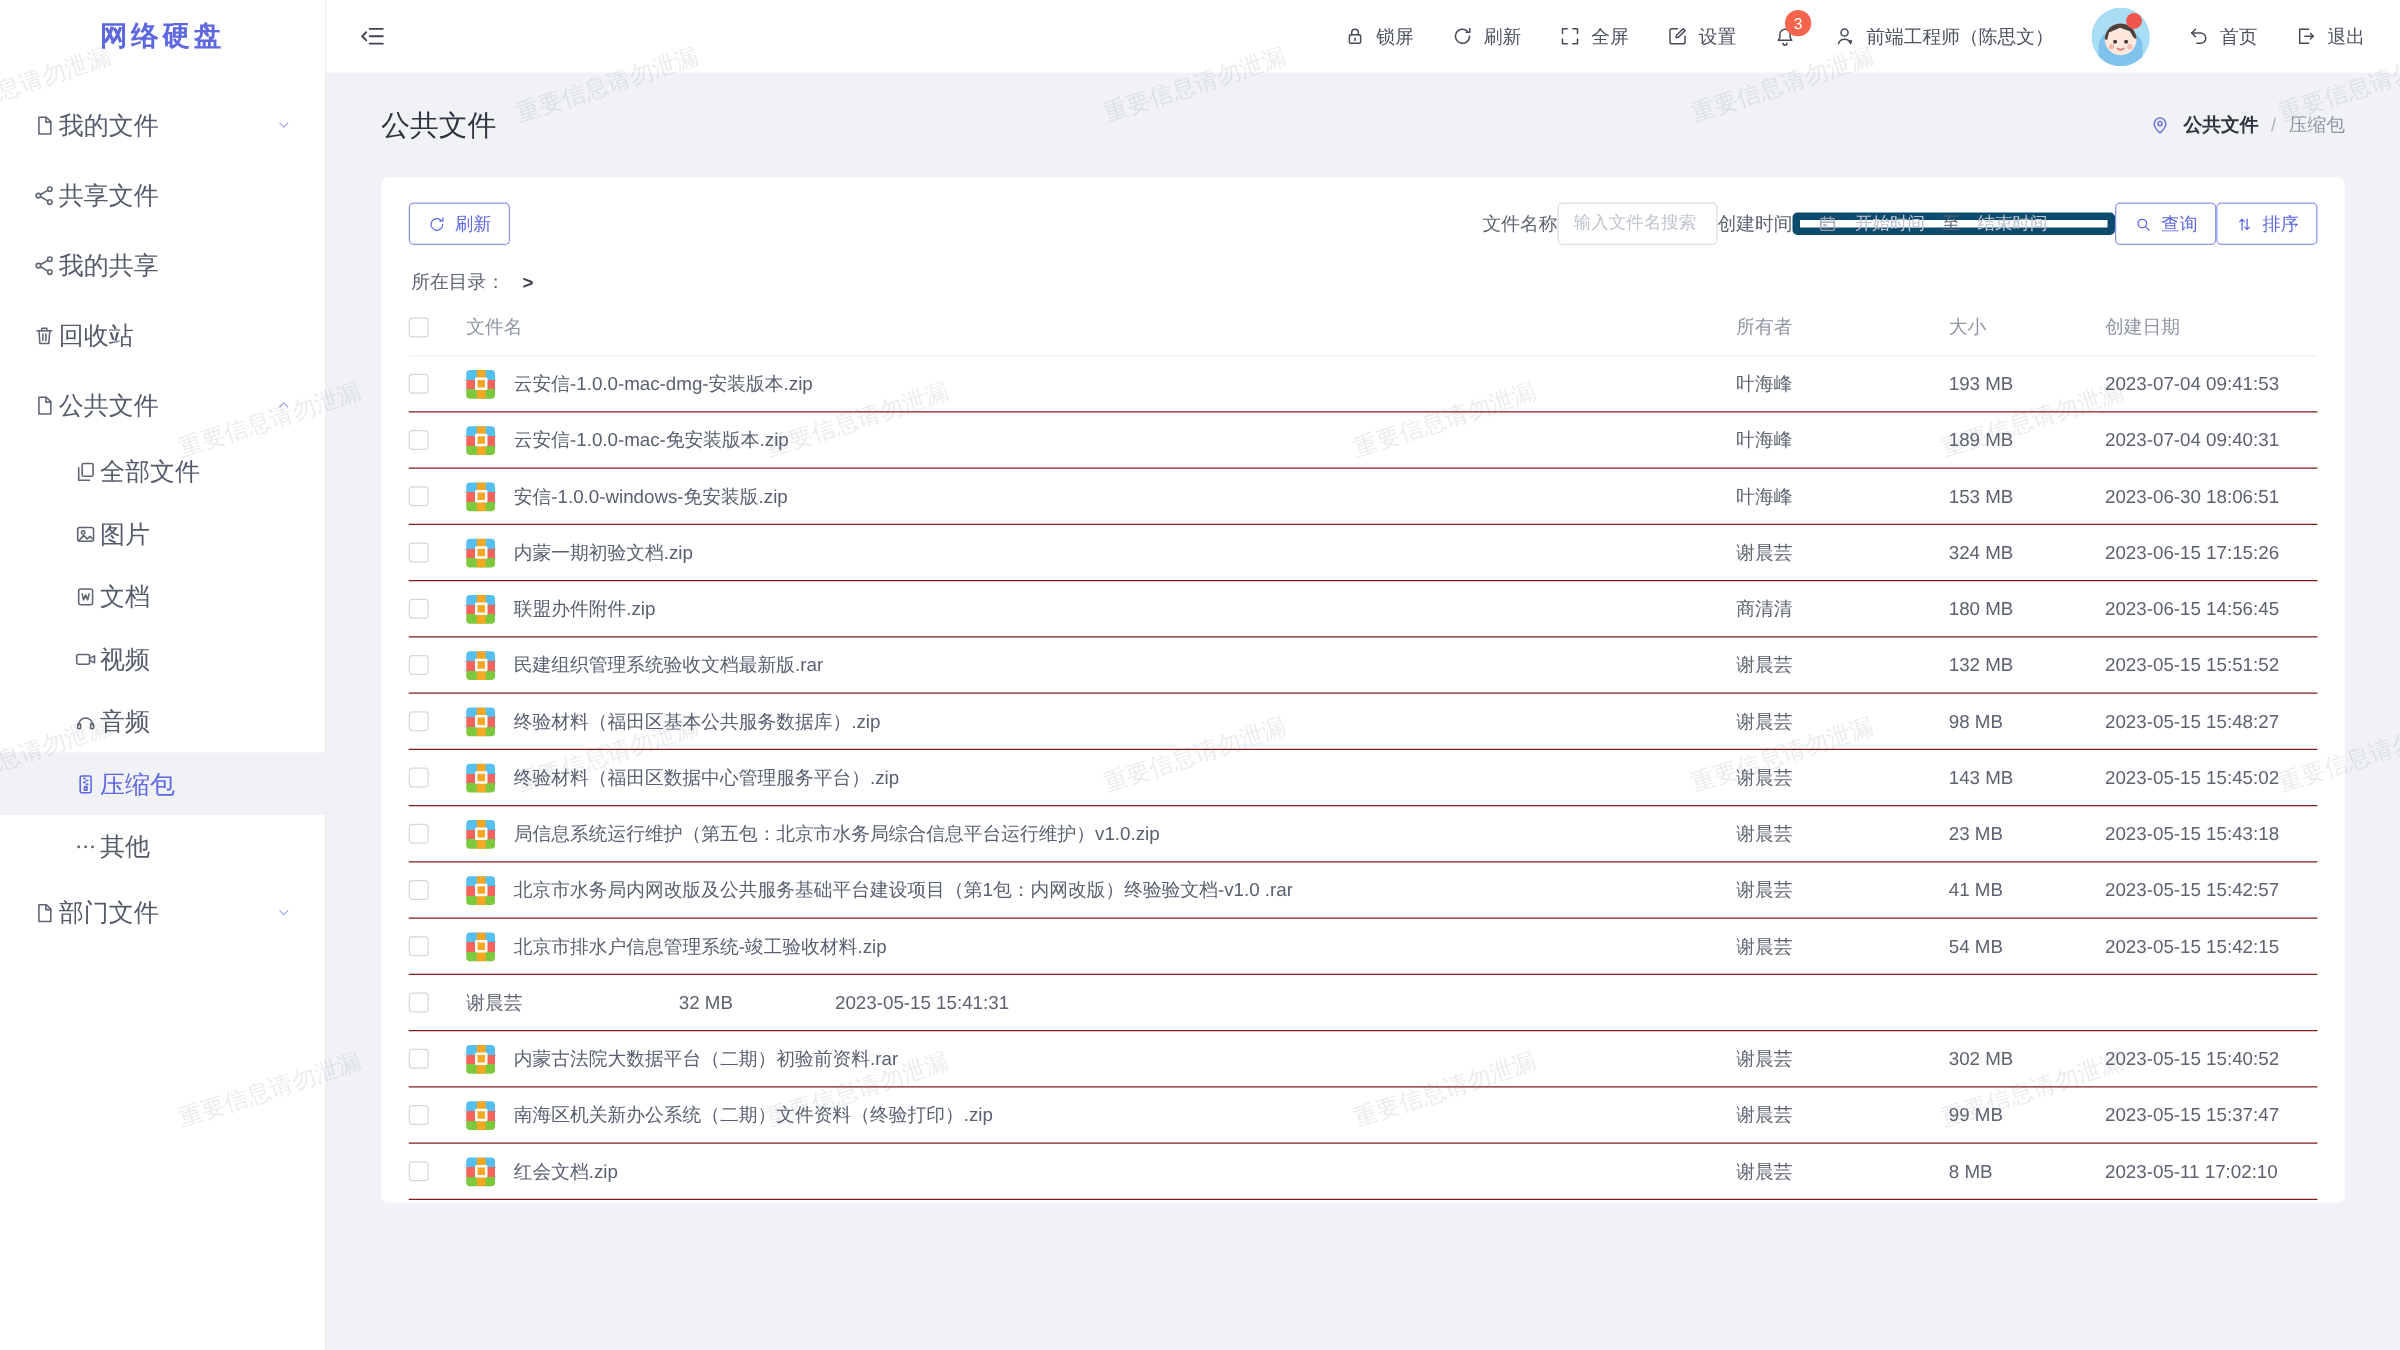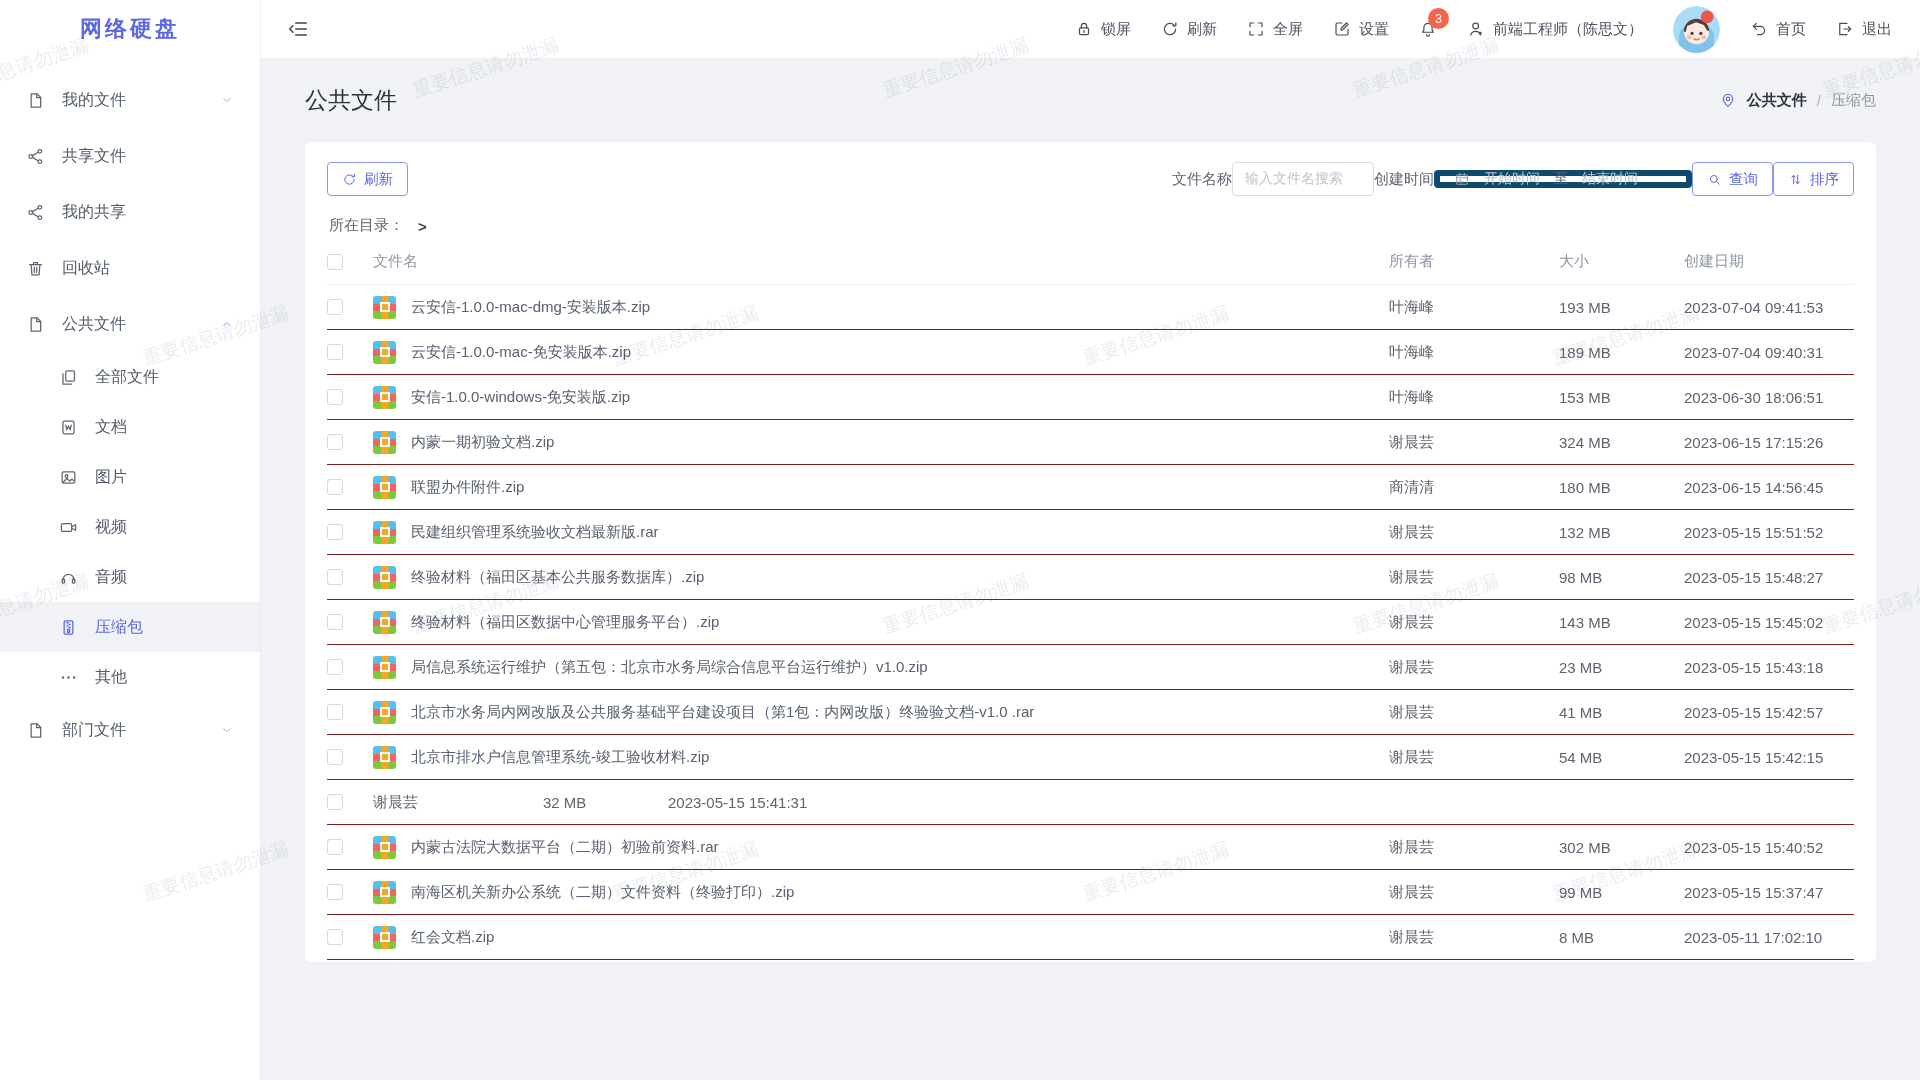--- a/index.html
+++ b/index.html
@@ -10,21 +10,21 @@
   html,body{margin:0;padding:0;width:1920px;height:1080px;overflow:hidden;
     font-family:"Liberation Sans","DejaVu Sans",sans-serif;background:#f0f2f6;color:#5d6370}
   svg{display:block}
   .app{display:flex;width:1920px;height:1080px}
 
   
   .sidebar{flex:0 0 261px;width:261px;background:#fff;border-right:1px solid #ecedf2;display:flex;flex-direction:column}
   .logo{height:58px;display:flex;align-items:center;justify-content:center;font-size:22px;font-weight:700;
     color:var(--accent);letter-spacing:3px}
   #sidebar-nav{padding-top:14px}
-  .nav-item{height:56px;display:flex;align-items:center;padding:0 26px;gap:17px;font-size:16px;color:#545b6b;cursor:pointer}
+  .nav-item{height:56px;display:flex;align-items:center;padding:0 26px;gap:2px;font-size:20px;color:#545b6b;cursor:pointer}
   .nav-item.sub{height:50px;padding-left:59px}
   .nav-item.active{background:#f1f2f6;color:var(--accent)}
   .nav-ic{display:flex;color:#5f6673}
   .nav-item.active .nav-ic{color:var(--accent)}
   .nav-ic svg{width:19px;height:19px}
   .nav-label{white-space:nowrap}
   .chev{margin-left:auto;color:#9ba4ec;display:flex}
   .chev svg{width:14px;height:14px}
 
   
@@ -54,21 +54,21 @@
   .bc-current{color:#8f95a3}
 
   .card{background:#fff;border-radius:6px;padding:20px 22px 10px;height:820px}
 
   .toolbar{display:flex;align-items:center;justify-content:space-between}
   .btn{display:inline-flex;align-items:center;gap:7px;height:34px;padding:0 14px;background:#fff;
     border:1px solid var(--accent-soft);color:var(--accent);border-radius:4px;font-size:14.5px;cursor:pointer;font-family:inherit}
   .btn svg{width:15px;height:15px}
   .filters{display:flex;align-items:center;}
   .flabel{font-size:15px;color:#5d6370;white-space:nowrap}
-  .tinput{width:142px;height:34px;border:1px solid #dadde5;border-radius:4px;padding:0 12px;font-size:14px;
+  .tinput{width:128px;height:34px;border:1px solid #dadde5;border-radius:4px;padding:0 12px;font-size:14px;
     color:#333;outline:none;font-family:Liberation Serif, serif}
   .tinput::placeholder{color:#bfc4cd}
   .datebox{display:flex;align-items:center;gap:14px;height:18px;border:6px solid #0c4a6e;border-radius:4px;
     padding:0 14px;width:258px;cursor:pointer}
   .datebox svg{width:16px;height:16px;color:#9aa0ac}
   .ph{color:#bfc4cd;font-size:14px;white-space:nowrap}
   .to{color:#5d6370;font-size:14px}
 
   .dirrow{margin:20px 2px 4px;font-size:15px;color:#5d6370;display:flex;gap:14px;align-items:flex-end}
   .dir-arrow{color:#3c424e;font-weight:600;cursor:pointer}
@@ -170,35 +170,35 @@
               <svg viewBox="0 0 24 24" fill="none" stroke="currentColor" stroke-width="1.6" stroke-linecap="round" stroke-linejoin="round">
                 <rect x="8.5" y="3.5" width="11" height="13" rx="1.5"></rect>
                 <path d="M5 7.5v13h11"></path>
               </svg>
             </span>
             <span class="nav-label">全部文件</span>
           </div>
           <div class="nav-item sub">
             <span class="nav-ic">
               <svg viewBox="0 0 24 24" fill="none" stroke="currentColor" stroke-width="1.6" stroke-linecap="round" stroke-linejoin="round">
-                <rect x="5" y="4" width="14" height="16" rx="2"></rect>
-                <path d="M8.5 9l1.4 6 2.1-5 2.1 5 1.4-6"></path>
-              </svg>
-            </span>
-            <span class="nav-label">文档</span>
-          </div>
-          <div class="nav-item sub">
-            <span class="nav-ic">
-              <svg viewBox="0 0 24 24" fill="none" stroke="currentColor" stroke-width="1.6" stroke-linecap="round" stroke-linejoin="round">
                 <rect x="4" y="5" width="16" height="14" rx="2"></rect>
                 <circle cx="9.5" cy="10" r="1.7"></circle>
                 <path d="M5.5 18l4.5-5 3.5 3.5 3-2.5 2 2"></path>
               </svg>
             </span>
             <span class="nav-label">图片</span>
+          </div>
+          <div class="nav-item sub">
+            <span class="nav-ic">
+              <svg viewBox="0 0 24 24" fill="none" stroke="currentColor" stroke-width="1.6" stroke-linecap="round" stroke-linejoin="round">
+                <rect x="5" y="4" width="14" height="16" rx="2"></rect>
+                <path d="M8.5 9l1.4 6 2.1-5 2.1 5 1.4-6"></path>
+              </svg>
+            </span>
+            <span class="nav-label">文档</span>
           </div>
           <div class="nav-item sub">
             <span class="nav-ic">
               <svg viewBox="0 0 24 24" fill="none" stroke="currentColor" stroke-width="1.6" stroke-linecap="round" stroke-linejoin="round">
                 <rect x="3" y="7" width="13" height="10" rx="2"></rect>
                 <path d="M16 11l5-2.5v7L16 13"></path>
               </svg>
             </span>
             <span class="nav-label">视频</span>
           </div>

